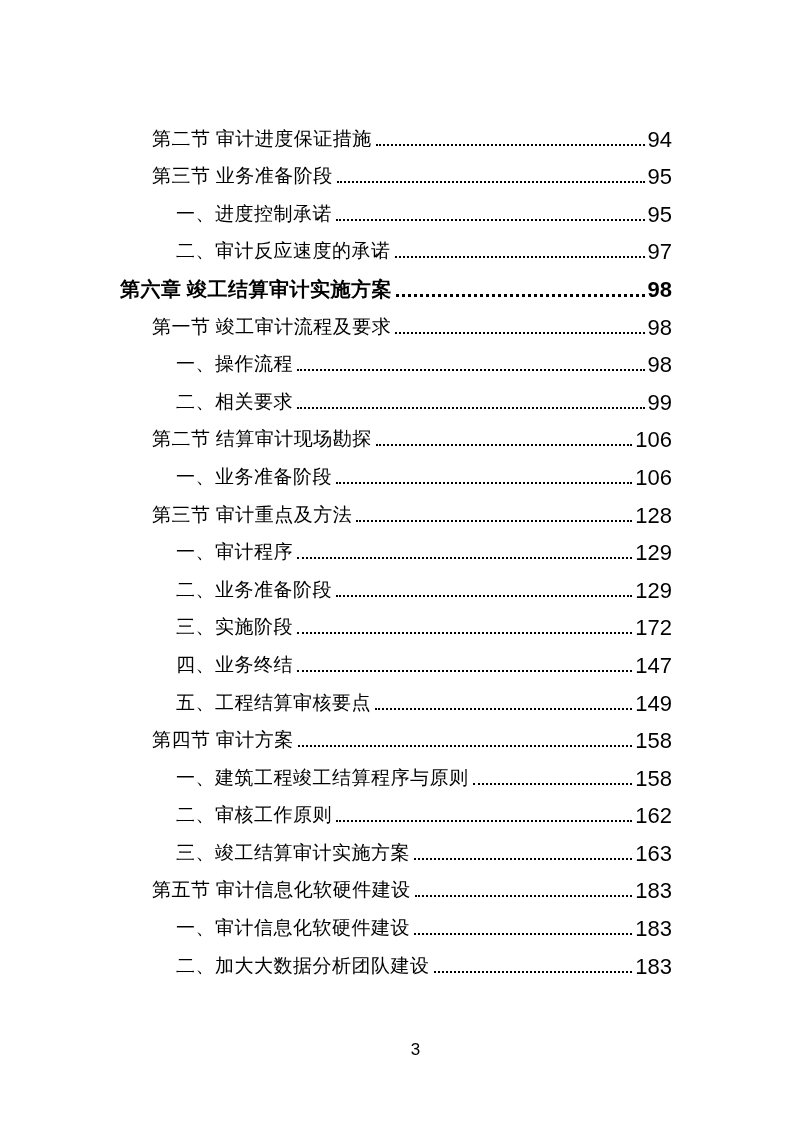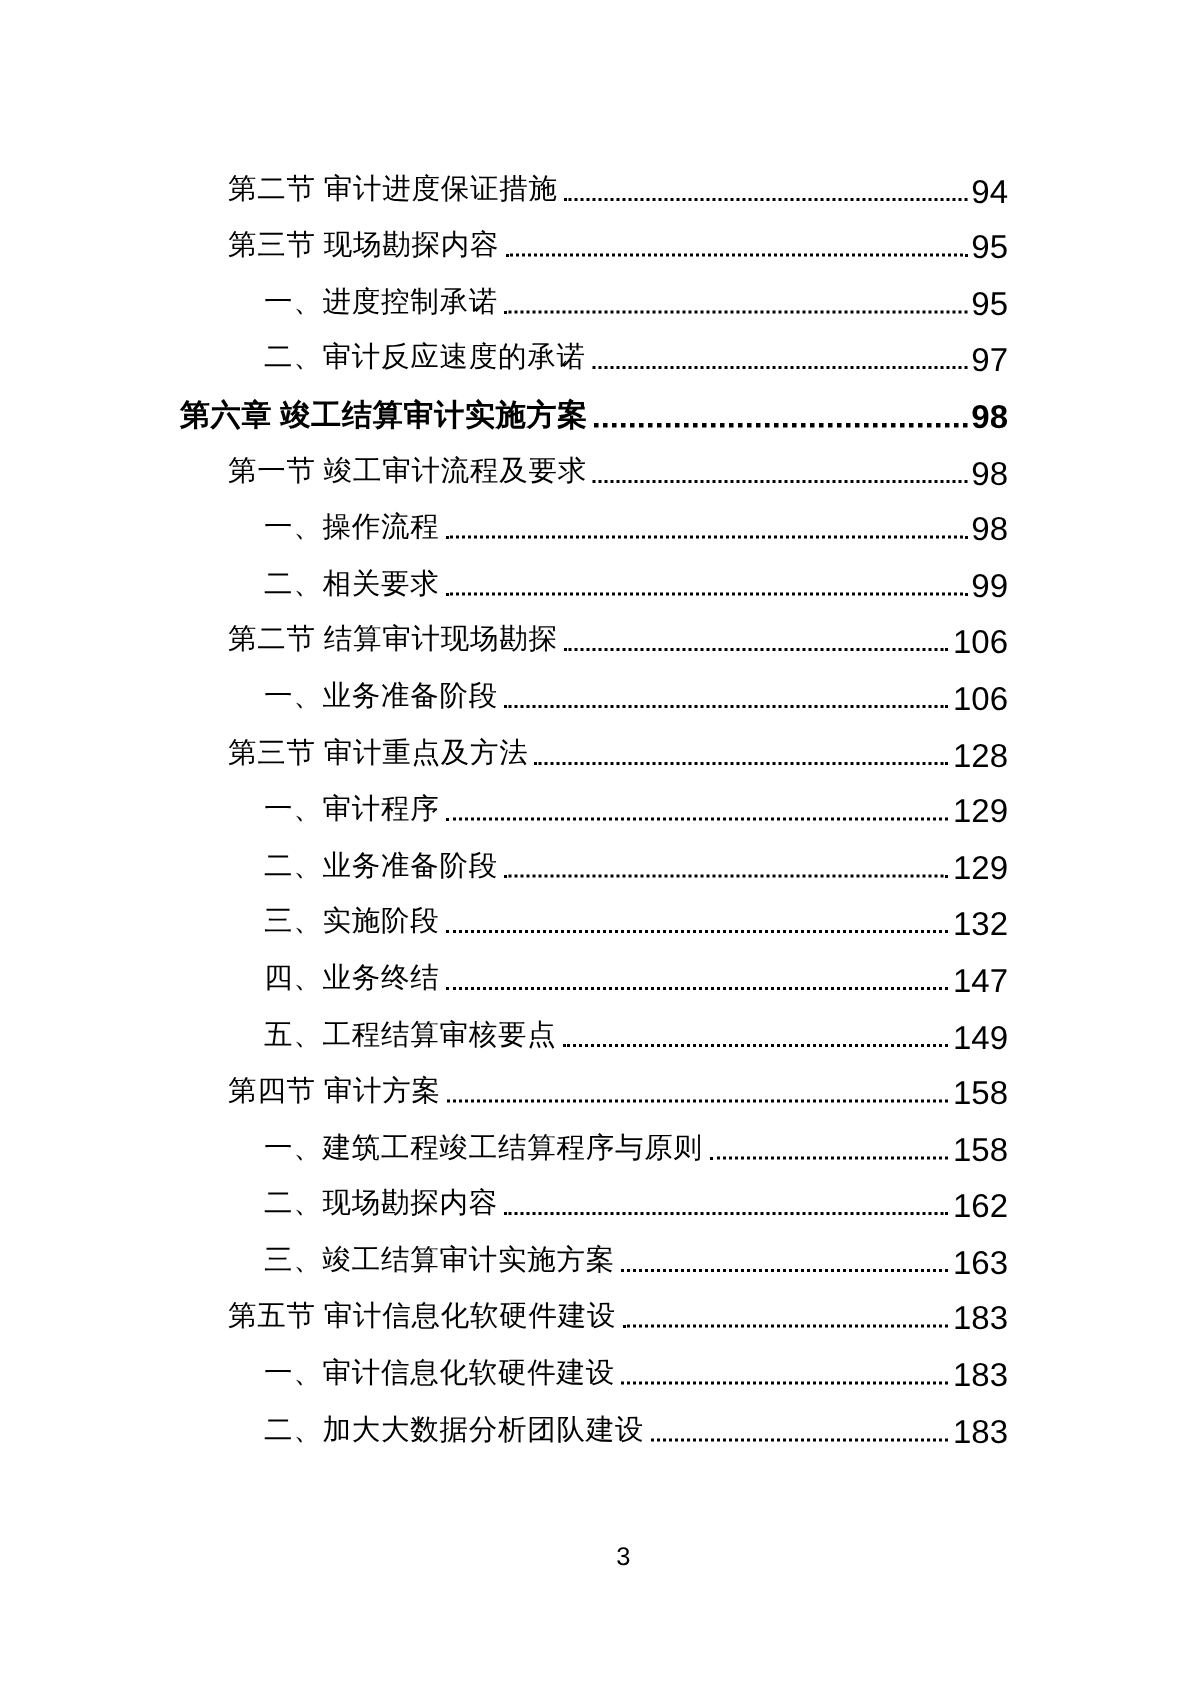--- a/index.html
+++ b/index.html
@@ -7,21 +7,21 @@
   body {
     width: 793px;
     height: 1122px;
     position: relative;
     font-family: "Liberation Serif", serif;
     color: #000000;
     overflow: hidden;
   }
   .page {
     position: absolute;
-    top: 0; left: 0;
+    top: 12px; left: 0;
     width: 793px;
     height: 984px;
     background: #ffffff;
   }
   .toc {
     position: absolute;
     top: 101px;
     left: 120px;
     right: 121px;
   }
@@ -73,21 +73,21 @@
 <body>
 
 <div class="page">
   <div class="toc">
       <div class="toc-row lvl-section">
         <span class="label">第二节 审计进度保证措施</span>
         <span class="dots"></span>
         <span class="pagenum">94</span>
       </div>
       <div class="toc-row lvl-section">
-        <span class="label">第三节 现场勘探内容</span>
+        <span class="label">第三节 业务准备阶段</span>
         <span class="dots"></span>
         <span class="pagenum">95</span>
       </div>
       <div class="toc-row lvl-item">
         <span class="label">一、进度控制承诺</span>
         <span class="dots"></span>
         <span class="pagenum">95</span>
       </div>
       <div class="toc-row lvl-item">
         <span class="label">二、审计反应速度的承诺</span>
@@ -135,21 +135,21 @@
         <span class="pagenum">129</span>
       </div>
       <div class="toc-row lvl-item">
         <span class="label">二、业务准备阶段</span>
         <span class="dots"></span>
         <span class="pagenum">129</span>
       </div>
       <div class="toc-row lvl-item">
         <span class="label">三、实施阶段</span>
         <span class="dots"></span>
-        <span class="pagenum">132</span>
+        <span class="pagenum">172</span>
       </div>
       <div class="toc-row lvl-item">
         <span class="label">四、业务终结</span>
         <span class="dots"></span>
         <span class="pagenum">147</span>
       </div>
       <div class="toc-row lvl-item">
         <span class="label">五、工程结算审核要点</span>
         <span class="dots"></span>
         <span class="pagenum">149</span>
@@ -158,21 +158,21 @@
         <span class="label">第四节 审计方案</span>
         <span class="dots"></span>
         <span class="pagenum">158</span>
       </div>
       <div class="toc-row lvl-item">
         <span class="label">一、建筑工程竣工结算程序与原则</span>
         <span class="dots"></span>
         <span class="pagenum">158</span>
       </div>
       <div class="toc-row lvl-item">
-        <span class="label">二、现场勘探内容</span>
+        <span class="label">二、审核工作原则</span>
         <span class="dots"></span>
         <span class="pagenum">162</span>
       </div>
       <div class="toc-row lvl-item">
         <span class="label">三、竣工结算审计实施方案</span>
         <span class="dots"></span>
         <span class="pagenum">163</span>
       </div>
       <div class="toc-row lvl-section">
         <span class="label">第五节 审计信息化软硬件建设</span>

